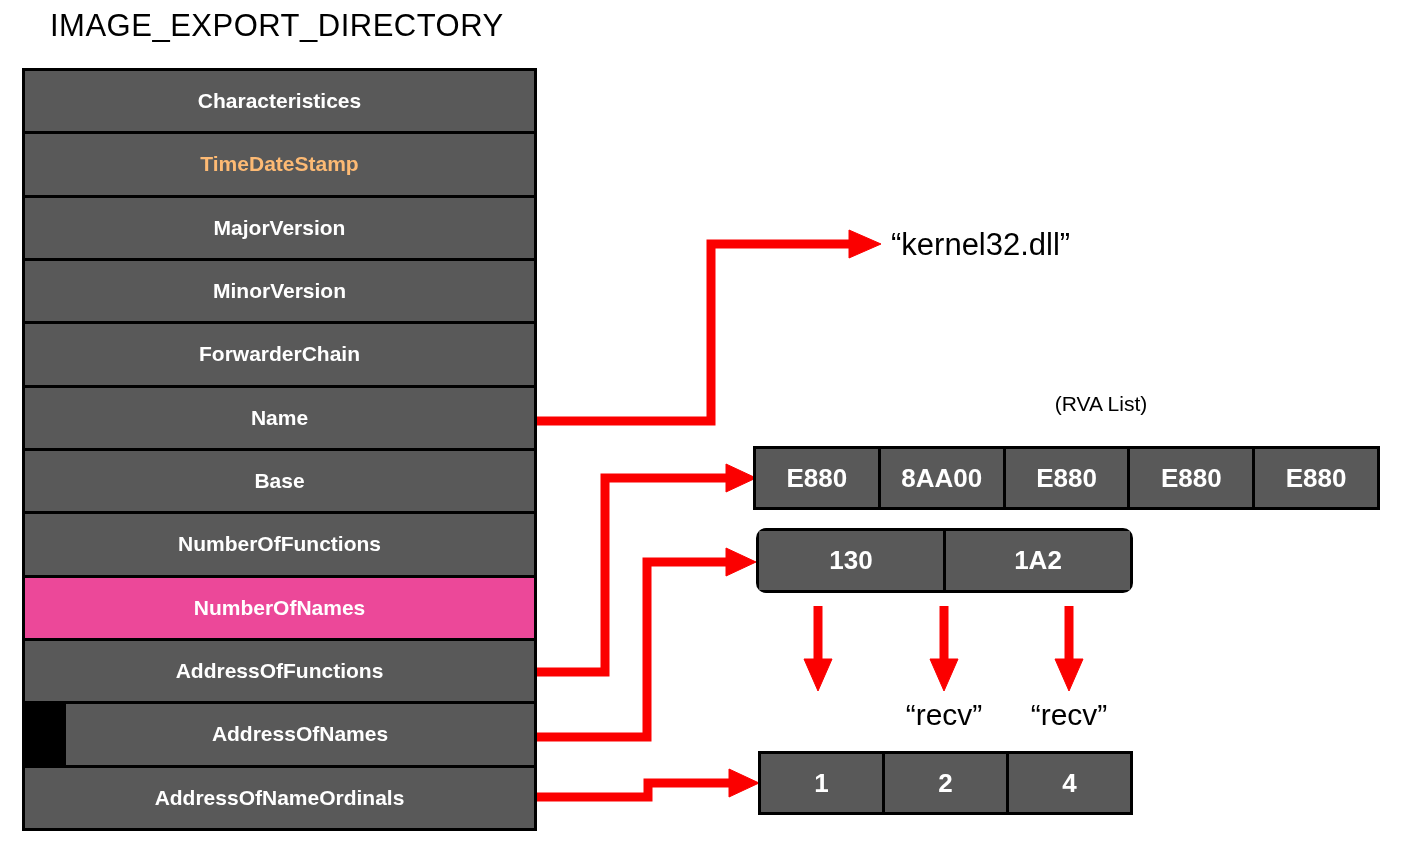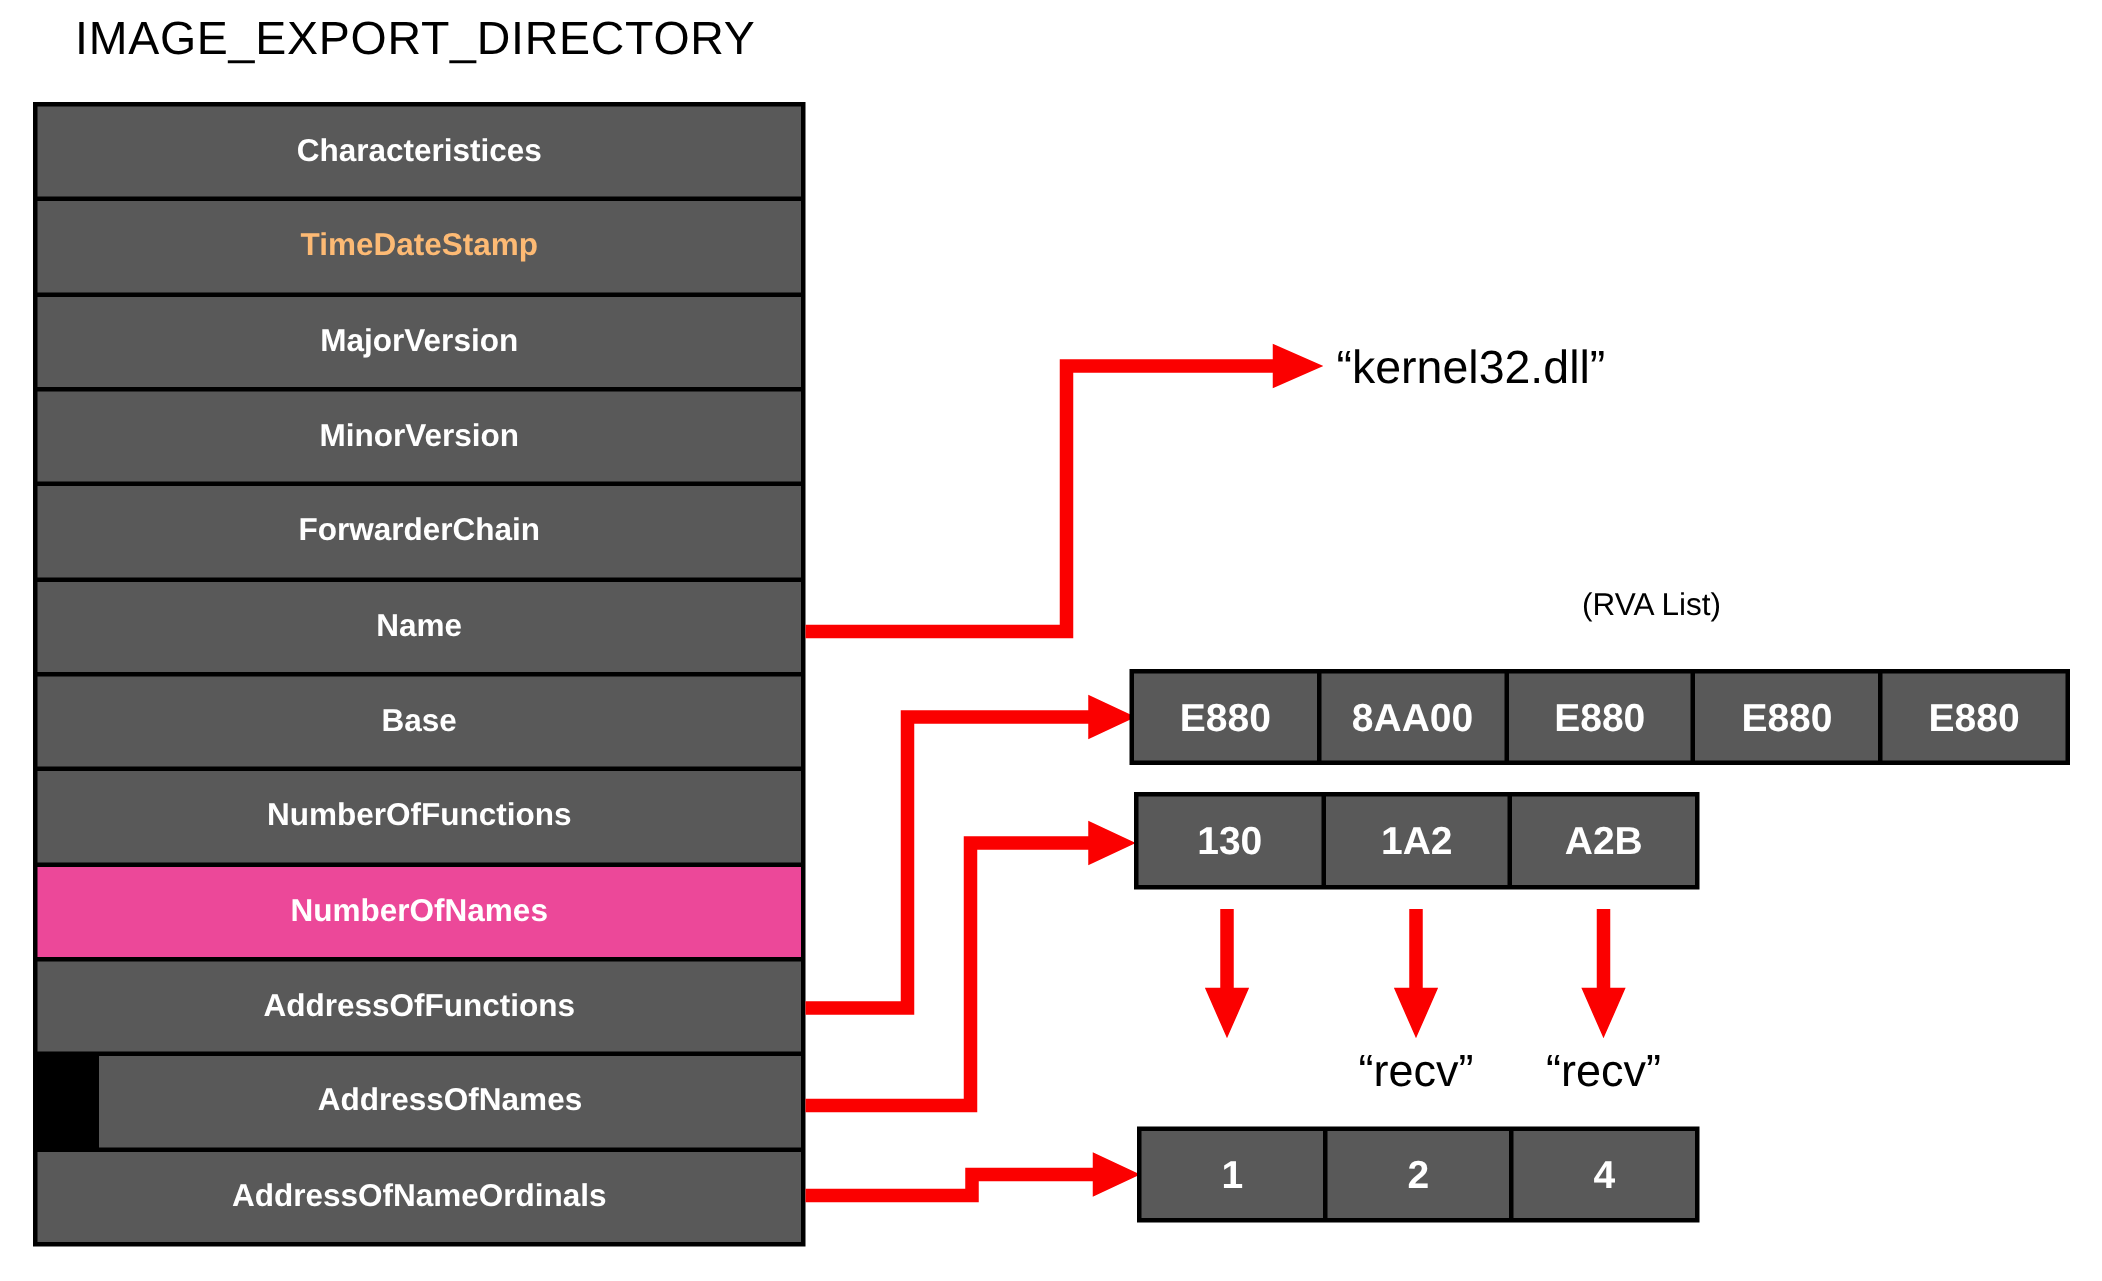--- a/index.html
+++ b/index.html
@@ -9,21 +9,21 @@
 
   
   .blocktable{position:absolute;box-sizing:border-box;background:#000;display:flex;padding:3px;gap:3px;}
   .blocktable .cell{flex:1;display:flex;align-items:center;justify-content:center;
                     color:#fff;font-weight:bold;white-space:nowrap;}
 
   #struct-table{left:22px;top:68px;width:515px;height:763px;flex-direction:column;}
   #struct-table .cell{font-size:21px;}
 
   #rva-table{left:753px;top:446px;width:627px;height:64px;flex-direction:row;}
-  #name-rva-table{left:756px;top:528px;width:377px;height:65px;flex-direction:row;}
+  #name-rva-table{left:756px;top:528px;width:377px;height:65px;flex-direction:row;border-radius:10px;}
   #ordinal-table{left:758px;top:751px;width:375px;height:64px;flex-direction:row;}
   #rva-table .cell,#name-rva-table .cell,#ordinal-table .cell{font-size:26px;}
 
   .annot{position:absolute;color:#000;white-space:nowrap;}
   #dll-name-label{left:891px;top:227px;font-size:31px;}
   #rva-list-label{left:986px;top:392px;width:230px;text-align:center;font-size:21px;}
   .fn-string{position:absolute;top:698px;width:160px;text-align:center;font-size:30px;color:#000;white-space:nowrap;}
   #fn-string-0{left:738px;}
   #fn-string-1{left:864px;}
   #fn-string-2{left:989px;}
@@ -85,21 +85,20 @@
     <div class="cell" style="background: rgb(89, 89, 89); color: rgb(255, 255, 255);">E880</div>
     <div class="cell" style="background: rgb(89, 89, 89); color: rgb(255, 255, 255);">8AA00</div>
     <div class="cell" style="background: rgb(89, 89, 89); color: rgb(255, 255, 255);">E880</div>
     <div class="cell" style="background: rgb(89, 89, 89); color: rgb(255, 255, 255);">E880</div>
     <div class="cell" style="background: rgb(89, 89, 89); color: rgb(255, 255, 255);">E880</div>
   </div>
 
   <div id="name-rva-table" class="blocktable" style="background: rgb(0, 0, 0);">
     <div class="cell" style="background: rgb(89, 89, 89); color: rgb(255, 255, 255);">130</div>
     <div class="cell" style="background: rgb(89, 89, 89); color: rgb(255, 255, 255);">1A2</div>
-    <div class="cell" style="background: rgb(89, 89, 89); color: rgb(255, 255, 255);">A2B</div>
   </div>
 
   <div id="fn-string-1" class="fn-string">“recv”</div>
   <div id="fn-string-2" class="fn-string">“recv”</div>
 
   <div id="ordinal-table" class="blocktable" style="background: rgb(0, 0, 0);">
     <div class="cell" style="background: rgb(89, 89, 89); color: rgb(255, 255, 255);">1</div>
     <div class="cell" style="background: rgb(89, 89, 89); color: rgb(255, 255, 255);">2</div>
     <div class="cell" style="background: rgb(89, 89, 89); color: rgb(255, 255, 255);">4</div>
   </div>

